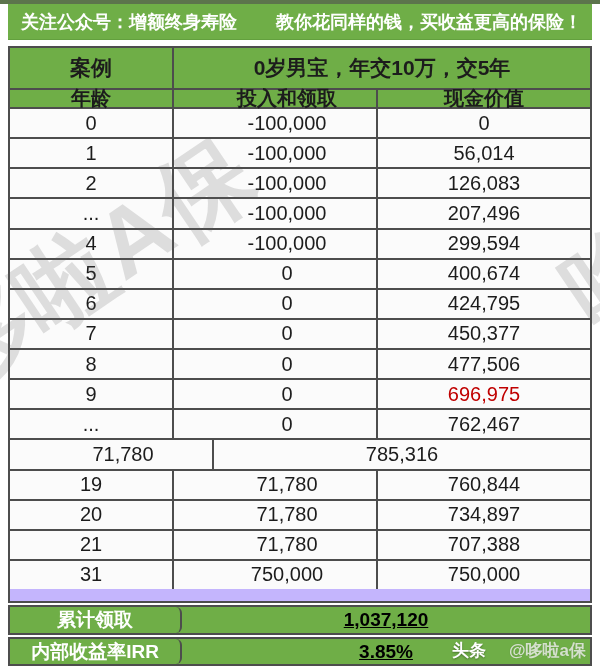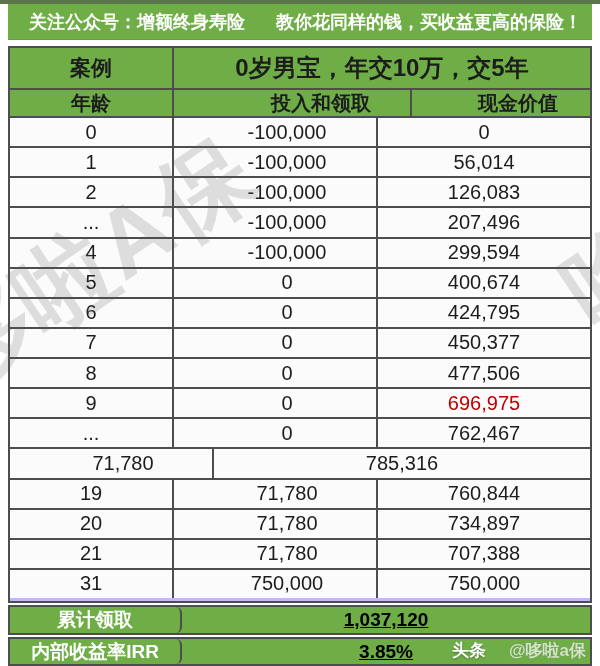--- a/index.html
+++ b/index.html
@@ -8,33 +8,33 @@
     background:#ffffff;
     font-family:"Liberation Sans","DejaVu Sans",sans-serif;
   }
   
   .top-strip{position:absolute;left:0;top:0;width:600px;height:4px;background:#5c744c;}
   
   .banner{
     position:absolute;left:8px;top:4px;width:584px;height:36px;box-sizing:border-box;
     background:#6fae47;color:#fff;font-weight:bold;font-size:18px;
     display:flex;align-items:center;justify-content:space-between;
-    padding:0 10px 0 21px;white-space:nowrap;
+    padding:0 10px 0 13px;white-space:nowrap;
     border-bottom:1px solid #63a03e;
   }
   
   .tbl{
     position:absolute;left:8px;top:46px;width:584px;height:557px;box-sizing:border-box;
     border:2px solid #4d4d4d;background:#c4b5fd;
   }
   .trow{display:flex;box-sizing:border-box;}
   .hdr1{height:42px;border-bottom:2px solid #4d4d4d;background:#6fae47;color:#fff;font-weight:bold;}
   .hdr1 .c1{font-size:21px;}
-  .hdr1 .c-merged{flex:1;display:flex;align-items:center;justify-content:center;font-size:24px;}
-  .hdr2{height:28px;border-bottom:2px solid #4d4d4d;background:#6fae47;color:#fff;font-weight:bold;font-size:19px;gap:34px;}
+  .hdr1 .c-merged{flex:1;display:flex;align-items:center;justify-content:center;font-size:21px;}
+  .hdr2{height:19px;border-bottom:2px solid #4d4d4d;background:#6fae47;color:#fff;font-weight:bold;font-size:19px;}
   .tbody{height:480px;display:flex;flex-direction:column;}
   .drow{flex:1;display:flex;box-sizing:border-box;border-bottom:2px solid #4d4d4d;background:#fbfbfb;}
   .drow:last-child{border-bottom:none;}
   .cell{display:flex;align-items:center;justify-content:center;box-sizing:border-box;
         color:#1c1c1c;font-size:20px;}
   .c1{width:164px;border-right:2px solid #4d4d4d;}
   .c2{width:204px;border-right:2px solid #4d4d4d;padding-left:24px;}
   .c3{flex:1;}
   .red-val{color:#c00000;}
   

